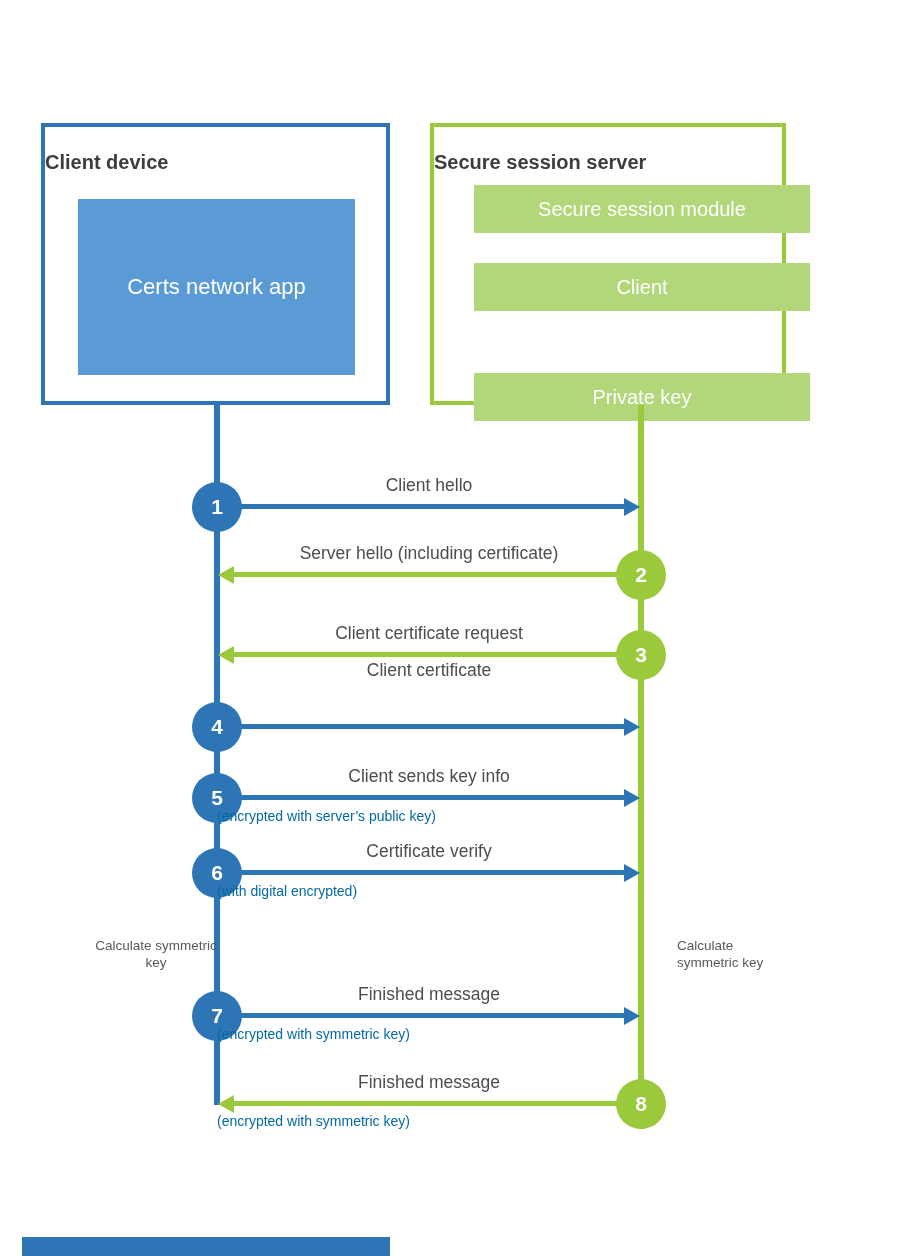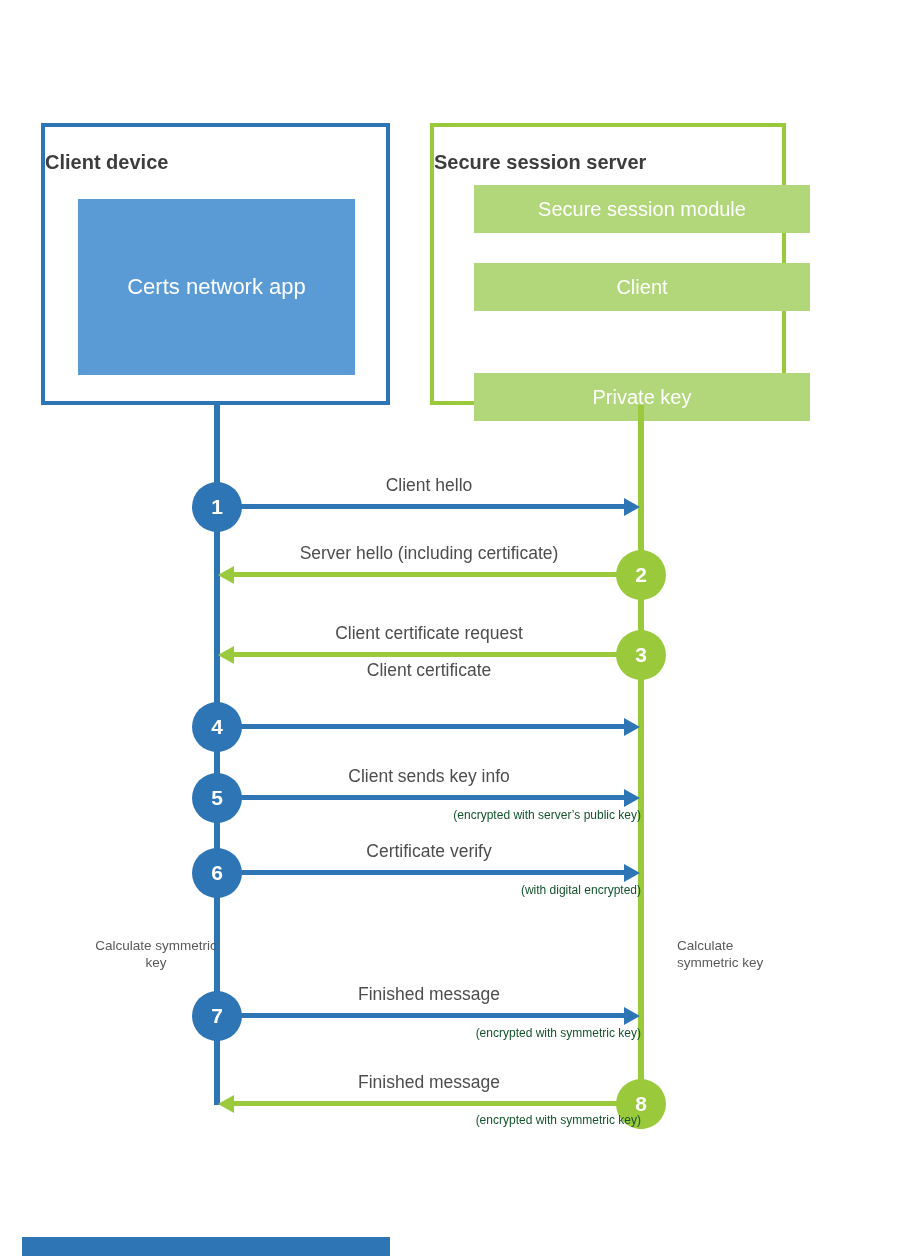--- a/index.html
+++ b/index.html
@@ -41,21 +41,21 @@
   
   .vline { width:6px; }
   #client-line { left:214px; top:405px; height:700px; background:#2e75b6; }
   #server-line { left:638px; top:405px; height:724px; background:#9aca3c; }
 
   
   .msg-label {
     left:217px; width:424px; text-align:center; font-size:17.5px; color:#4d4d4d;
   }
   .msg-sublabel {
-    left:217px; width:424px; text-align:right; font-size:12px; color:#14532d;
+    left:217px; width:424px; text-align:left; font-size:14px; color:#0369a1;
   }
   .hline { height:5px; }
   .hline.blue { background:#2e75b6; }
   .hline.green { background:#9aca3c; }
   .head { width:0; height:0; border-top:9px solid transparent; border-bottom:9px solid transparent; }
   .head.right { border-left:16px solid #2e75b6; }
   .head.left { border-right:16px solid #9aca3c; }
   .step-circle {
     width:50px; height:50px; border-radius:50%;
     display:flex; align-items:center; justify-content:center;

